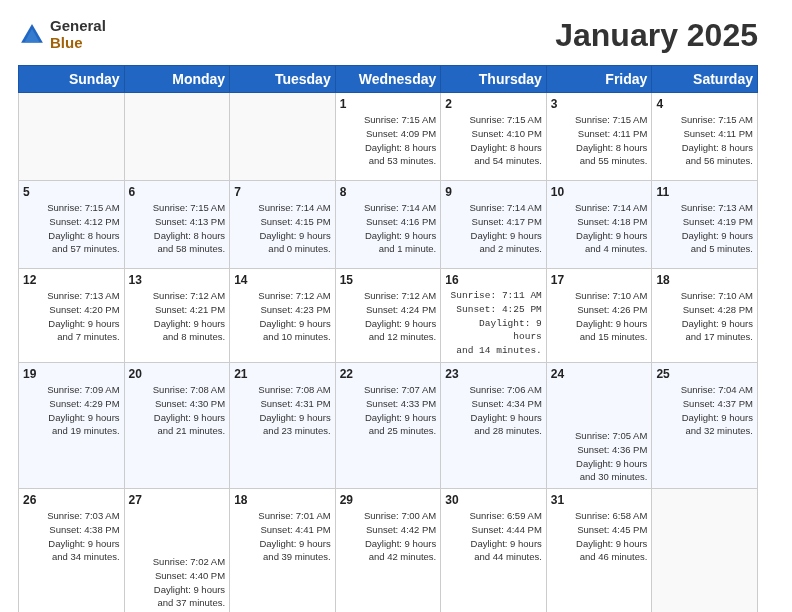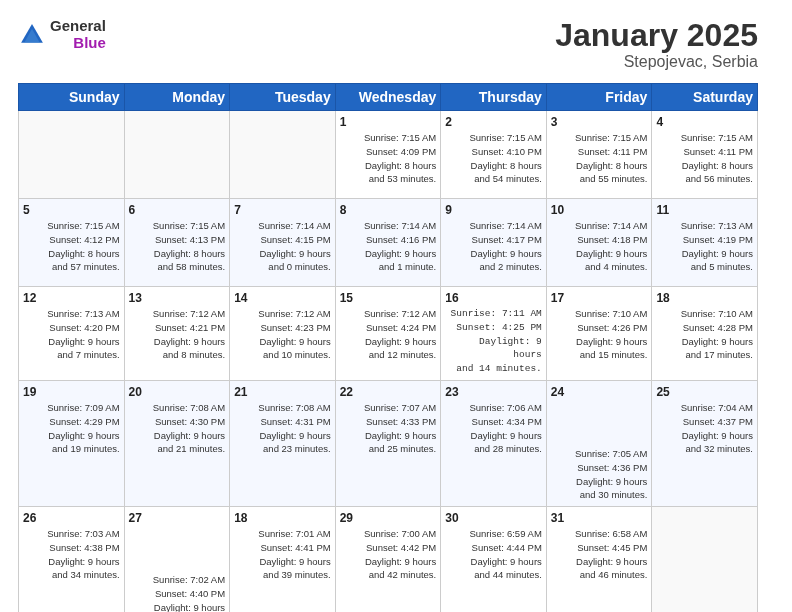--- a/index.html
+++ b/index.html
@@ -32,29 +32,27 @@
       line-height: 1.1;
     }
     .logo-general {
       font-size: 15px;
       font-weight: bold;
       color: #333;
     }
     .logo-blue {
       font-size: 15px;
       font-weight: bold;
-      color: #a21caf;
-      text-align: right;
+      color: #a16207;
     }
     .logo-icon {
       width: 28px;
       height: 28px;
     }
     .title-block {
-      text-align: right;
     }
     .month-title {
       font-size: 32px;
       font-weight: bold;
       color: #333;
       line-height: 1.1;
     }
     .location {
       font-size: 16px;
       color: #555;
@@ -115,21 +113,20 @@
         <polygon points="18,4 32,28 4,28" fill="#2166c2"></polygon>
         <polygon points="18,10 28,28 8,28" fill="#4a90d9" opacity="0.5"></polygon>
       </svg>
       <div class="logo-text">
         <span class="logo-general">General</span>
         <span class="logo-blue">Blue</span>
       </div>
     </div>
     <div class="title-block">
       <div class="month-title">January 2025</div>
-      <div class="location">Stepojevac, Serbia</div>
     </div>
   </div>
 
   <table class="calendar">
     <thead>
       <tr>
       <th>Sunday</th>
           <th>Monday</th>
           <th>Tuesday</th>
           <th>Wednesday</th>

